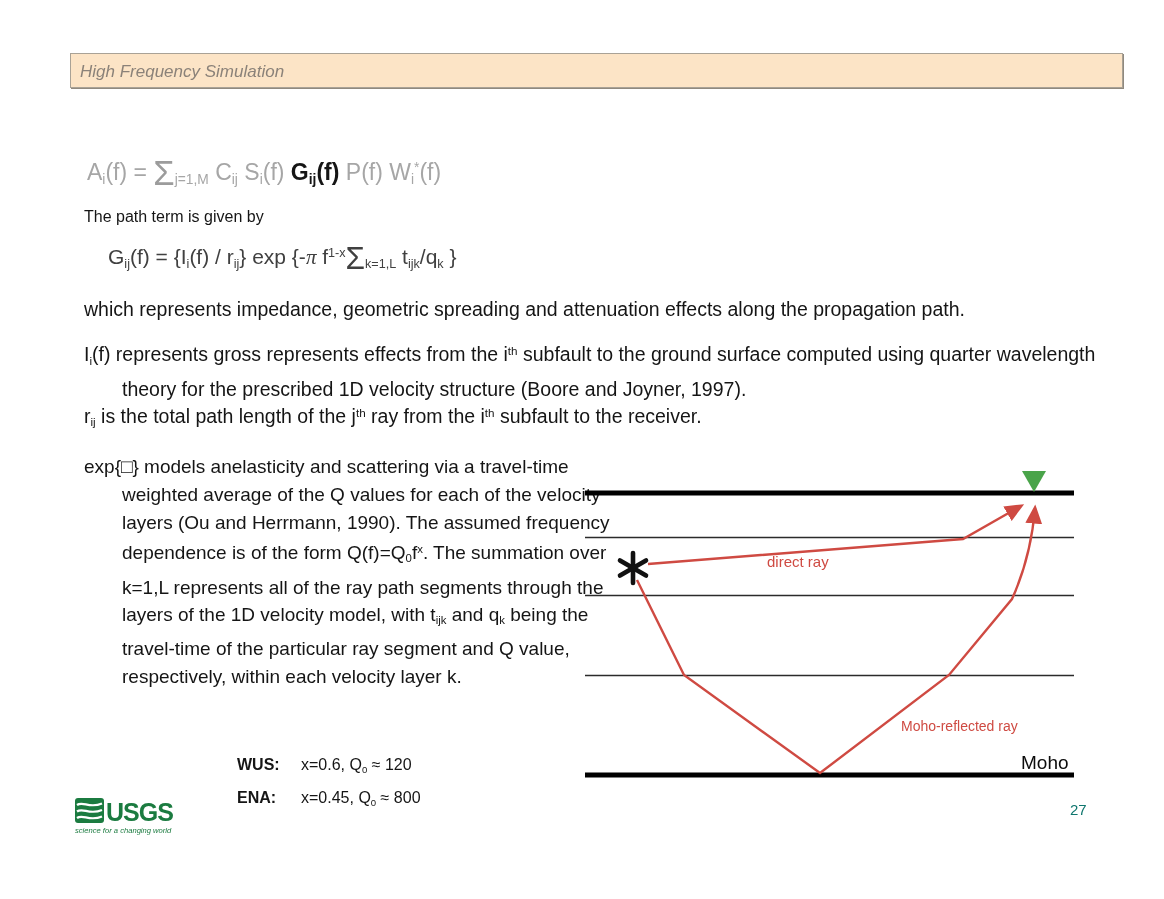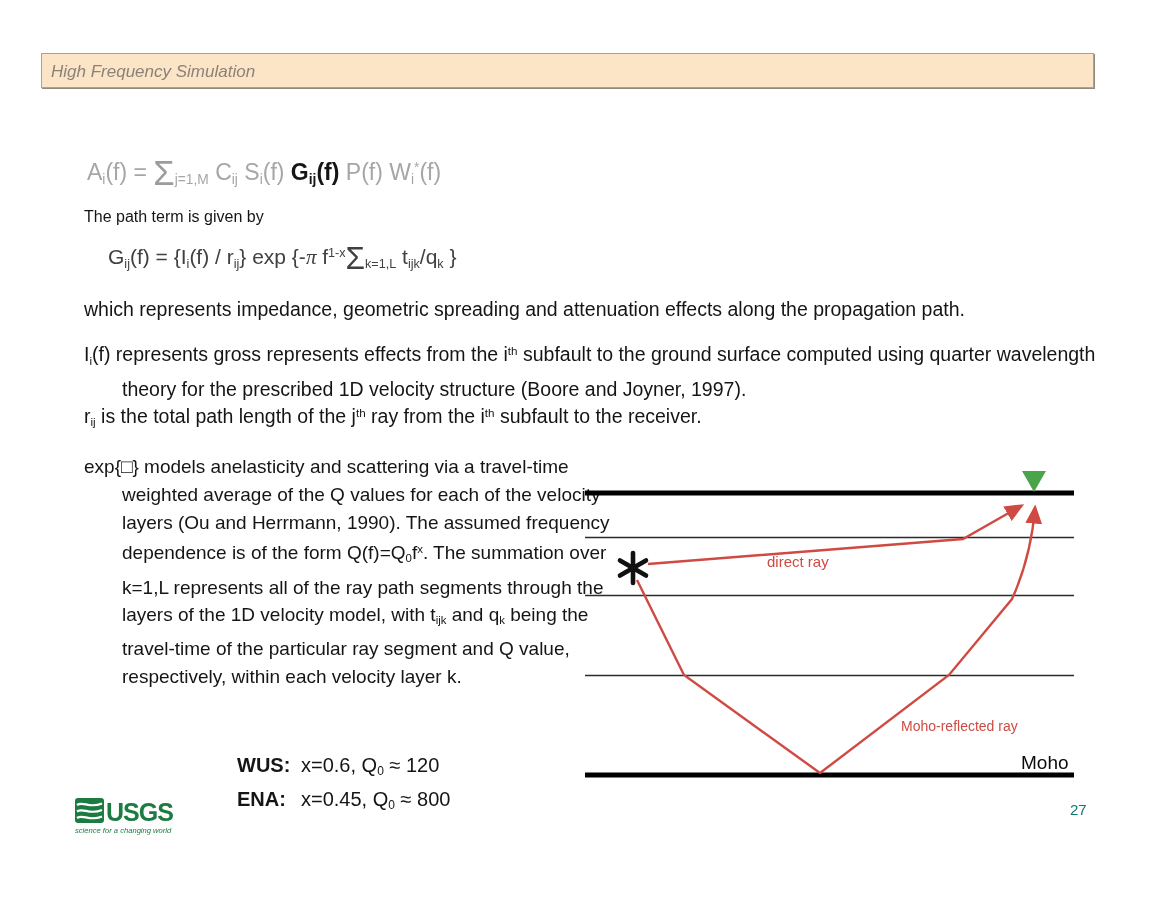--- a/index.html
+++ b/index.html
@@ -10,21 +10,21 @@
   .abs{position:absolute;}
   .rich,.eq{white-space:pre-wrap;}
   sub{font-size:0.6em;vertical-align:-0.28em;}
   sup{font-size:0.6em;vertical-align:0.55em;}
   .sigma{font-size:1.5em;line-height:0;vertical-align:-0.15em;}
   .dark{color:#151515;font-weight:700;}
   .pi{font-family:"Liberation Serif",serif;font-style:italic;}
   .lbl{font-weight:700;display:inline-block;width:64px;}
 
   .header-band{
-    left:41px;top:53px;width:1053px;height:35px;
+    left:70px;top:53px;width:1053px;height:35px;
     background:#fce4c6;border:1px solid #a9a296;
     box-shadow:1px 1px 0 #90897e;
     font-style:italic;font-size:17px;line-height:35px;
     color:#8b8279;padding-left:9px;box-sizing:border-box;
   }
   .page-title{
     left:71px;top:98px;font-size:39px;font-weight:700;color:#8c1713;letter-spacing:-0.5px;
   }
   .eq-main{left:87px;top:159px;font-size:23px;color:#a6a6a6;}
   .eq-main .sigma{color:#9c9c9c;}
@@ -33,21 +33,21 @@
   .para-which{left:84px;top:298px;font-size:19.5px;white-space:nowrap;}
   .para-impedance{
     left:84px;top:336px;width:980px;font-size:19.5px;line-height:29px;
     padding-left:38px;text-indent:-38px;box-sizing:content-box;
   }
   .para-pathlength{left:84px;top:405px;font-size:19.5px;white-space:nowrap;}
   .para-exp{
     left:84px;top:453px;width:492px;font-size:19px;line-height:27.8px;
     padding-left:38px;text-indent:-38px;
   }
-  .params{left:237px;top:751px;font-size:20px;line-height:28px;}
+  .params{left:237px;top:751px;font-size:16px;line-height:28px;}
   .page-number{left:1070px;top:801px;font-size:15px;color:#0f766e;}
   .diagram-svg{left:580px;top:460px;}
   .logo-svg{left:74px;top:795px;}
 </style>
 </head>
 <body>
 
 <div class="slide">
 
   <div class="abs header-band">

